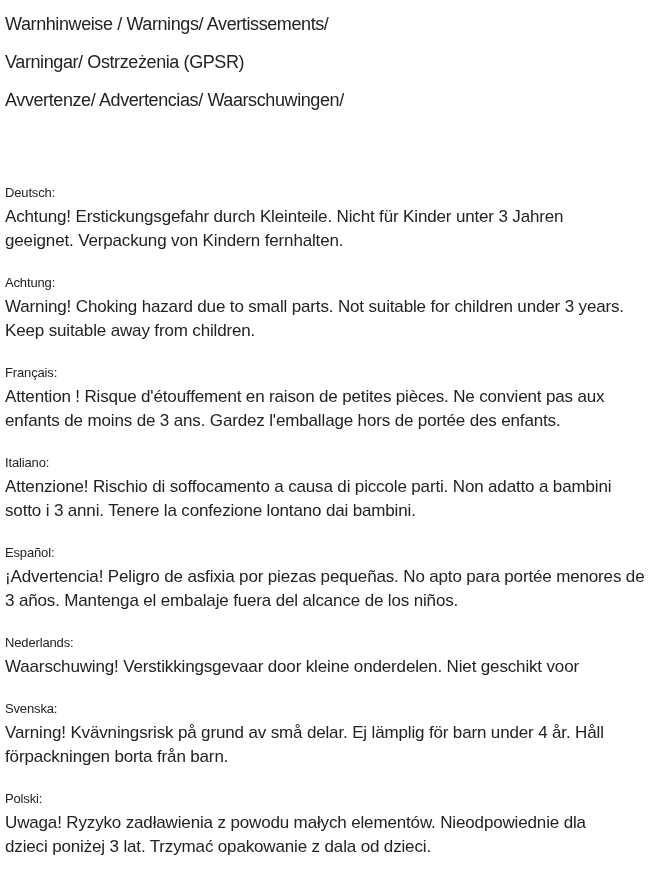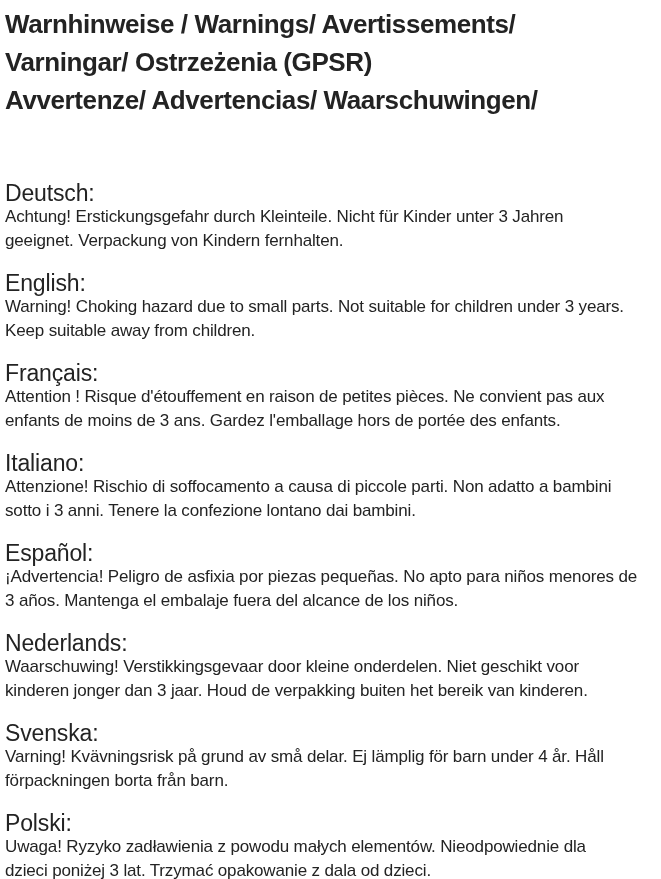--- a/index.html
+++ b/index.html
@@ -13,35 +13,35 @@
     overflow: hidden;
     font-family: "Liberation Sans", sans-serif;
     color: #232323;
     -webkit-font-smoothing: antialiased;
   }
   .page {
     padding: 5px 4px 0 5px;
   }
   .title {
     margin: 0 0 62px 0;
-    font-size: 26px;
-    font-weight: 700;
+    font-size: 18px;
+    font-weight: 400;
     line-height: 38px;
     letter-spacing: -0.4px;
   }
   .tline {
     display: block;
     white-space: nowrap;
   }
   .section {
     margin: 0 0 18px 0;
   }
   .label {
     margin: 0;
-    font-size: 23px;
+    font-size: 13px;
     line-height: 24px;
     letter-spacing: -0.15px;
   }
   .body-text {
     margin: 0;
     font-size: 17px;
     line-height: 24px;
     letter-spacing: -0.15px;
   }
   .bline {
@@ -62,21 +62,21 @@
 
   <section class="section">
     <p class="label">Deutsch:</p>
     <p class="body-text">
       <span class="bline">Achtung! Erstickungsgefahr durch Kleinteile. Nicht für Kinder unter 3 Jahren</span>
       <span class="bline">geeignet. Verpackung von Kindern fernhalten.</span>
     </p>
   </section>
 
   <section class="section">
-    <p class="label">English:</p>
+    <p class="label">Achtung:</p>
     <p class="body-text">
       <span class="bline">Warning! Choking hazard due to small parts. Not suitable for children under 3 years.</span>
       <span class="bline">Keep suitable away from children.</span>
     </p>
   </section>
 
   <section class="section">
     <p class="label">Français:</p>
     <p class="body-text">
       <span class="bline">Attention ! Risque d'étouffement en raison de petites pièces. Ne convient pas aux</span>
@@ -88,30 +88,29 @@
     <p class="label">Italiano:</p>
     <p class="body-text">
       <span class="bline">Attenzione! Rischio di soffocamento a causa di piccole parti. Non adatto a bambini</span>
       <span class="bline">sotto i 3 anni. Tenere la confezione lontano dai bambini.</span>
     </p>
   </section>
 
   <section class="section">
     <p class="label">Español:</p>
     <p class="body-text">
-      <span class="bline">¡Advertencia! Peligro de asfixia por piezas pequeñas. No apto para niños menores de</span>
+      <span class="bline">¡Advertencia! Peligro de asfixia por piezas pequeñas. No apto para portée menores de</span>
       <span class="bline">3 años. Mantenga el embalaje fuera del alcance de los niños.</span>
     </p>
   </section>
 
   <section class="section">
     <p class="label">Nederlands:</p>
     <p class="body-text">
       <span class="bline">Waarschuwing! Verstikkingsgevaar door kleine onderdelen. Niet geschikt voor</span>
-      <span class="bline">kinderen jonger dan 3 jaar. Houd de verpakking buiten het bereik van kinderen.</span>
     </p>
   </section>
 
   <section class="section">
     <p class="label">Svenska:</p>
     <p class="body-text">
       <span class="bline">Varning! Kvävningsrisk på grund av små delar. Ej lämplig för barn under 4 år. Håll</span>
       <span class="bline">förpackningen borta från barn.</span>
     </p>
   </section>

